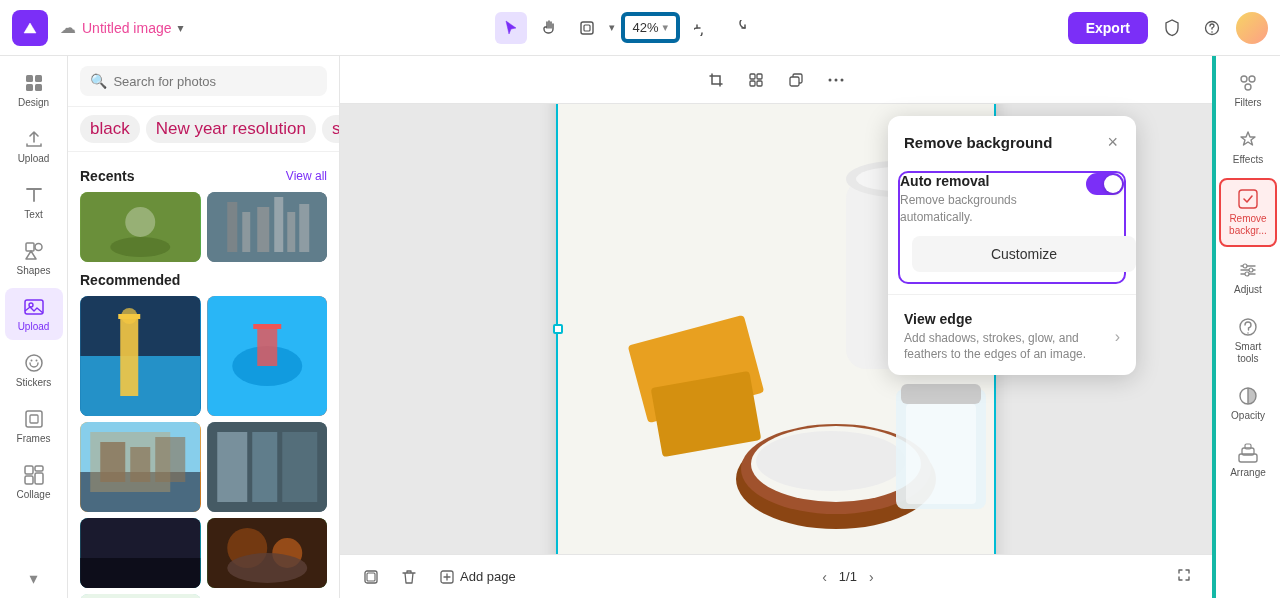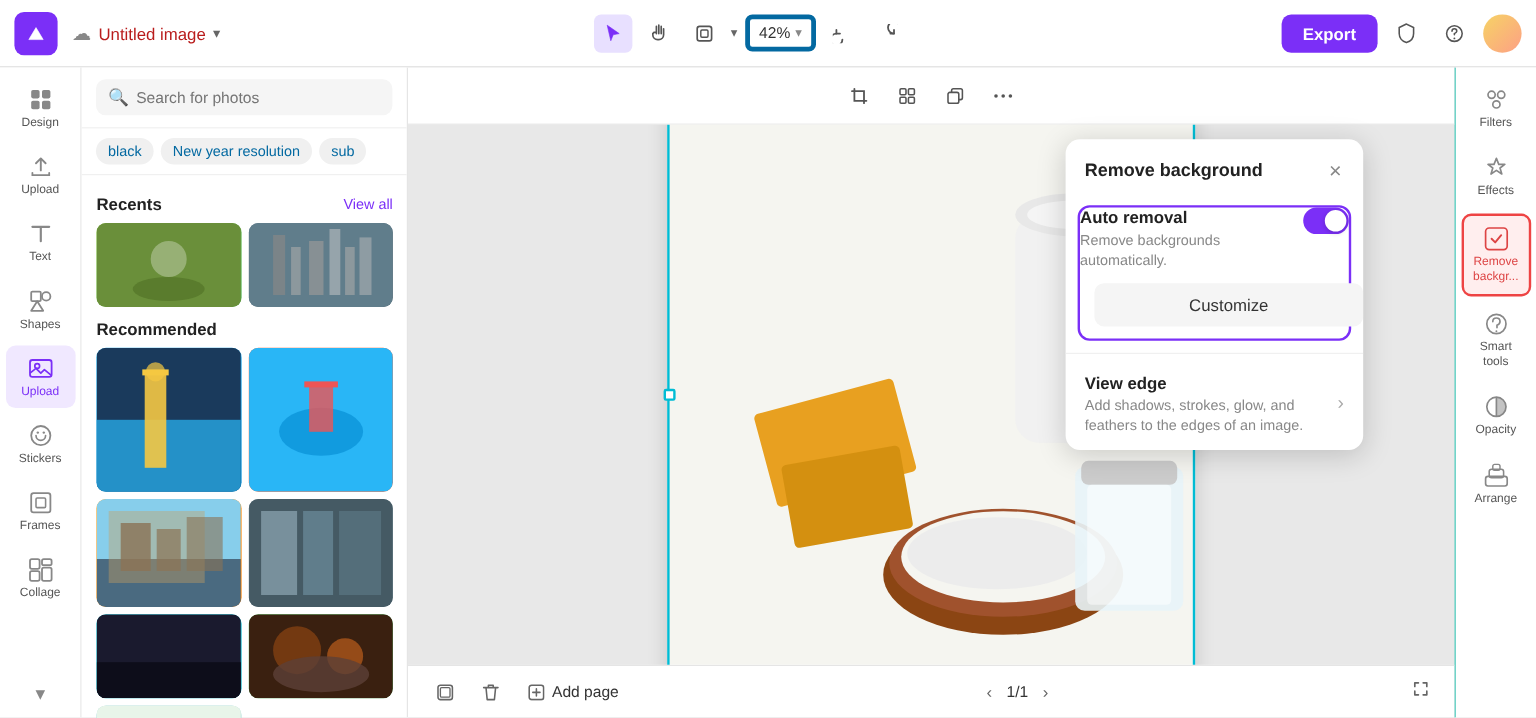--- a/index.html
+++ b/index.html
@@ -27,21 +27,21 @@
     .sidebar-icon-label { font-size: 10px; color: #555; text-align: center; }
     .sidebar-icon-item.active .sidebar-icon-label { color: #7b2ff7; }
 
     
     .left-panel { width: 272px; background: #fff; border-right: 1px solid #e5e5e5; display: flex; flex-direction: column; overflow: hidden; }
     .search-bar { padding: 10px 12px; border-bottom: 1px solid #f0f0f0; }
     .search-input-wrap { display: flex; align-items: center; background: #f5f5f5; border-radius: 8px; padding: 7px 10px; gap: 6px; }
     .search-input-wrap input { border: none; background: none; font-size: 13px; color: #333; outline: none; flex: 1; }
     .search-icon { color: #888; font-size: 14px; }
     .filter-tags { display: flex; gap: 6px; padding: 8px 12px; overflow-x: hidden; border-bottom: 1px solid #f0f0f0; }
-    .filter-tag { background: #f0f0f0; border-radius: 20px; padding: 4px 10px; font-size: 12px; color: #0369a1; cursor: pointer; white-space: nowrap; border: none; }
+    .filter-tag { background: #f0f0f0; border-radius: 20px; padding: 4px 10px; font-size: 17px; color: #be185d; cursor: pointer; white-space: nowrap; border: none; }
     .panel-content { flex: 1; overflow-y: auto; padding: 10px 12px; }
     .section-header { display: flex; justify-content: space-between; align-items: center; margin-bottom: 8px; margin-top: 6px; }
     .section-title { font-size: 14px; font-weight: 600; color: #222; }
     .view-all { font-size: 12px; color: #7b2ff7; cursor: pointer; }
     .photo-grid { display: grid; grid-template-columns: 1fr 1fr; gap: 6px; margin-bottom: 10px; }
 
     
     .canvas-area { flex: 1; background: #e8e8e8; display: flex; flex-direction: column; position: relative; overflow: hidden; }
     .canvas-toolbar { height: 48px; background: #fff; border-bottom: 1px solid #e5e5e5; display: flex; align-items: center; justify-content: center; gap: 8px; padding: 0 12px; }
     .canvas-tool-btn { width: 32px; height: 32px; border: none; background: none; cursor: pointer; border-radius: 6px; display: flex; align-items: center; justify-content: center; color: #555; font-size: 14px; }
@@ -55,21 +55,21 @@
     
     .canvas-bottom { height: 44px; background: #fff; border-top: 1px solid #e5e5e5; display: flex; align-items: center; justify-content: space-between; padding: 0 16px; }
     .bottom-tools { display: flex; align-items: center; gap: 8px; }
     .bottom-tool-btn { width: 30px; height: 30px; border: none; background: none; cursor: pointer; border-radius: 6px; display: flex; align-items: center; justify-content: center; color: #666; font-size: 14px; }
     .add-page-btn { display: flex; align-items: center; gap: 6px; border: none; background: none; cursor: pointer; font-size: 13px; color: #333; padding: 4px 8px; border-radius: 6px; }
     .page-nav { display: flex; align-items: center; gap: 8px; font-size: 13px; color: #333; }
     .page-nav button { border: none; background: none; cursor: pointer; color: #666; font-size: 16px; padding: 4px; }
     .fullscreen-btn { border: none; background: none; cursor: pointer; color: #666; font-size: 16px; padding: 4px; }
 
     
-    .right-panel { width: 68px; background: #fff; border-left: 1px solid #14b8a6; display: flex; flex-direction: column; align-items: center; padding: 8px 0; gap: 4px; }
+    .right-panel { width: 68px; background: #fff; border-left: 4px solid #14b8a6; display: flex; flex-direction: column; align-items: center; padding: 8px 0; gap: 4px; }
     .right-panel-item { display: flex; flex-direction: column; align-items: center; gap: 3px; padding: 8px 6px; border-radius: 8px; cursor: pointer; width: 58px; }
     .right-panel-item.active { background: #fee; border: 2px solid #e44; }
     .right-panel-item svg { width: 22px; height: 22px; }
     .right-panel-label { font-size: 10px; color: #555; text-align: center; line-height: 1.2; }
     .right-panel-item.active .right-panel-label { color: #d44; }
 
     
     .remove-bg-popup { position: absolute; top: 60px; right: 76px; width: 248px; background: #fff; border-radius: 12px; box-shadow: 0 4px 24px rgba(0,0,0,0.18); z-index: 100; overflow: hidden; }
     .popup-header { display: flex; align-items: center; justify-content: space-between; padding: 14px 16px 10px; }
     .popup-title { font-size: 15px; font-weight: 600; color: #222; }
@@ -111,21 +111,21 @@
 
 <div class="topbar">
   <div class="topbar-logo">
     <svg width="20" height="20" viewBox="0 0 20 20" fill="none">
         <path d="M4 15L10 5L16 15H4Z" fill="white" stroke="white" stroke-width="0.5"></path>
       </svg>
   </div>
 
   <div style="display:flex;align-items:center;gap:6px;margin-left:4px;">
     <span style="color:#888;font-size:16px;">☁</span>
-    <span style="font-size:14px;color:#b91c1c;font-weight:500;cursor:pointer;">Untitled image</span>
+    <span style="font-size:14px;color:#ec4899;font-weight:500;cursor:pointer;">Untitled image</span>
     <span style="color:#666;font-size:12px;cursor:pointer;">▾</span>
   </div>
 
   <div style="flex:1;display:flex;align-items:center;justify-content:center;gap:6px;">
     <button class="tool-btn active" title="Select">
       <svg width="16" height="16" viewBox="0 0 16 16" fill="none">
           <path d="M3 1L13 8L8 9L6 14L3 1Z" fill="#7b2ff7" stroke="#7b2ff7" stroke-width="0.5"></path>
         </svg>
     </button>
     <button class="tool-btn" title="Hand">
@@ -497,20 +497,29 @@
     </div>
     <div class="right-panel-item active">
       <svg width="22" height="22" viewBox="0 0 22 22" fill="none">
           <rect x="2" y="2" width="18" height="18" rx="3" stroke="#d44" stroke-width="1.4"></rect>
           <path d="M7 11l3 3 5-6" stroke="#d44" stroke-width="1.6" stroke-linecap="round" stroke-linejoin="round"></path>
         </svg>
       <span class="right-panel-label" style="color:#d44;font-size:10px;text-align:center;line-height:1.2;">Remove<br>backgr...</span>
     </div>
     <div class="right-panel-item">
       <svg width="22" height="22" viewBox="0 0 22 22" fill="none">
+          <path d="M4 7h14M4 11h14M4 15h14" stroke="#888" stroke-width="1.4" stroke-linecap="round"></path>
+          <circle cx="8" cy="7" r="2" fill="white" stroke="#888" stroke-width="1.2"></circle>
+          <circle cx="14" cy="11" r="2" fill="white" stroke="#888" stroke-width="1.2"></circle>
+          <circle cx="10" cy="15" r="2" fill="white" stroke="#888" stroke-width="1.2"></circle>
+        </svg>
+      <span class="right-panel-label">Adjust</span>
+    </div>
+    <div class="right-panel-item">
+      <svg width="22" height="22" viewBox="0 0 22 22" fill="none">
           <circle cx="11" cy="11" r="8" stroke="#888" stroke-width="1.4"></circle>
           <path d="M8 9c0-1.7 1.3-3 3-3s3 1.3 3 3c0 1.5-1 2.5-2.5 3V14" stroke="#888" stroke-width="1.4" stroke-linecap="round"></path>
           <circle cx="11" cy="17" r="0.8" fill="#888"></circle>
         </svg>
       <span class="right-panel-label" style="font-size:10px;text-align:center;line-height:1.2;">Smart<br>tools</span>
     </div>
     <div class="right-panel-item">
       <svg width="22" height="22" viewBox="0 0 22 22" fill="none">
           <circle cx="11" cy="11" r="8" stroke="#888" stroke-width="1.4"></circle>
           <path d="M11 3v16" stroke="#888" stroke-width="1.4"></path>

